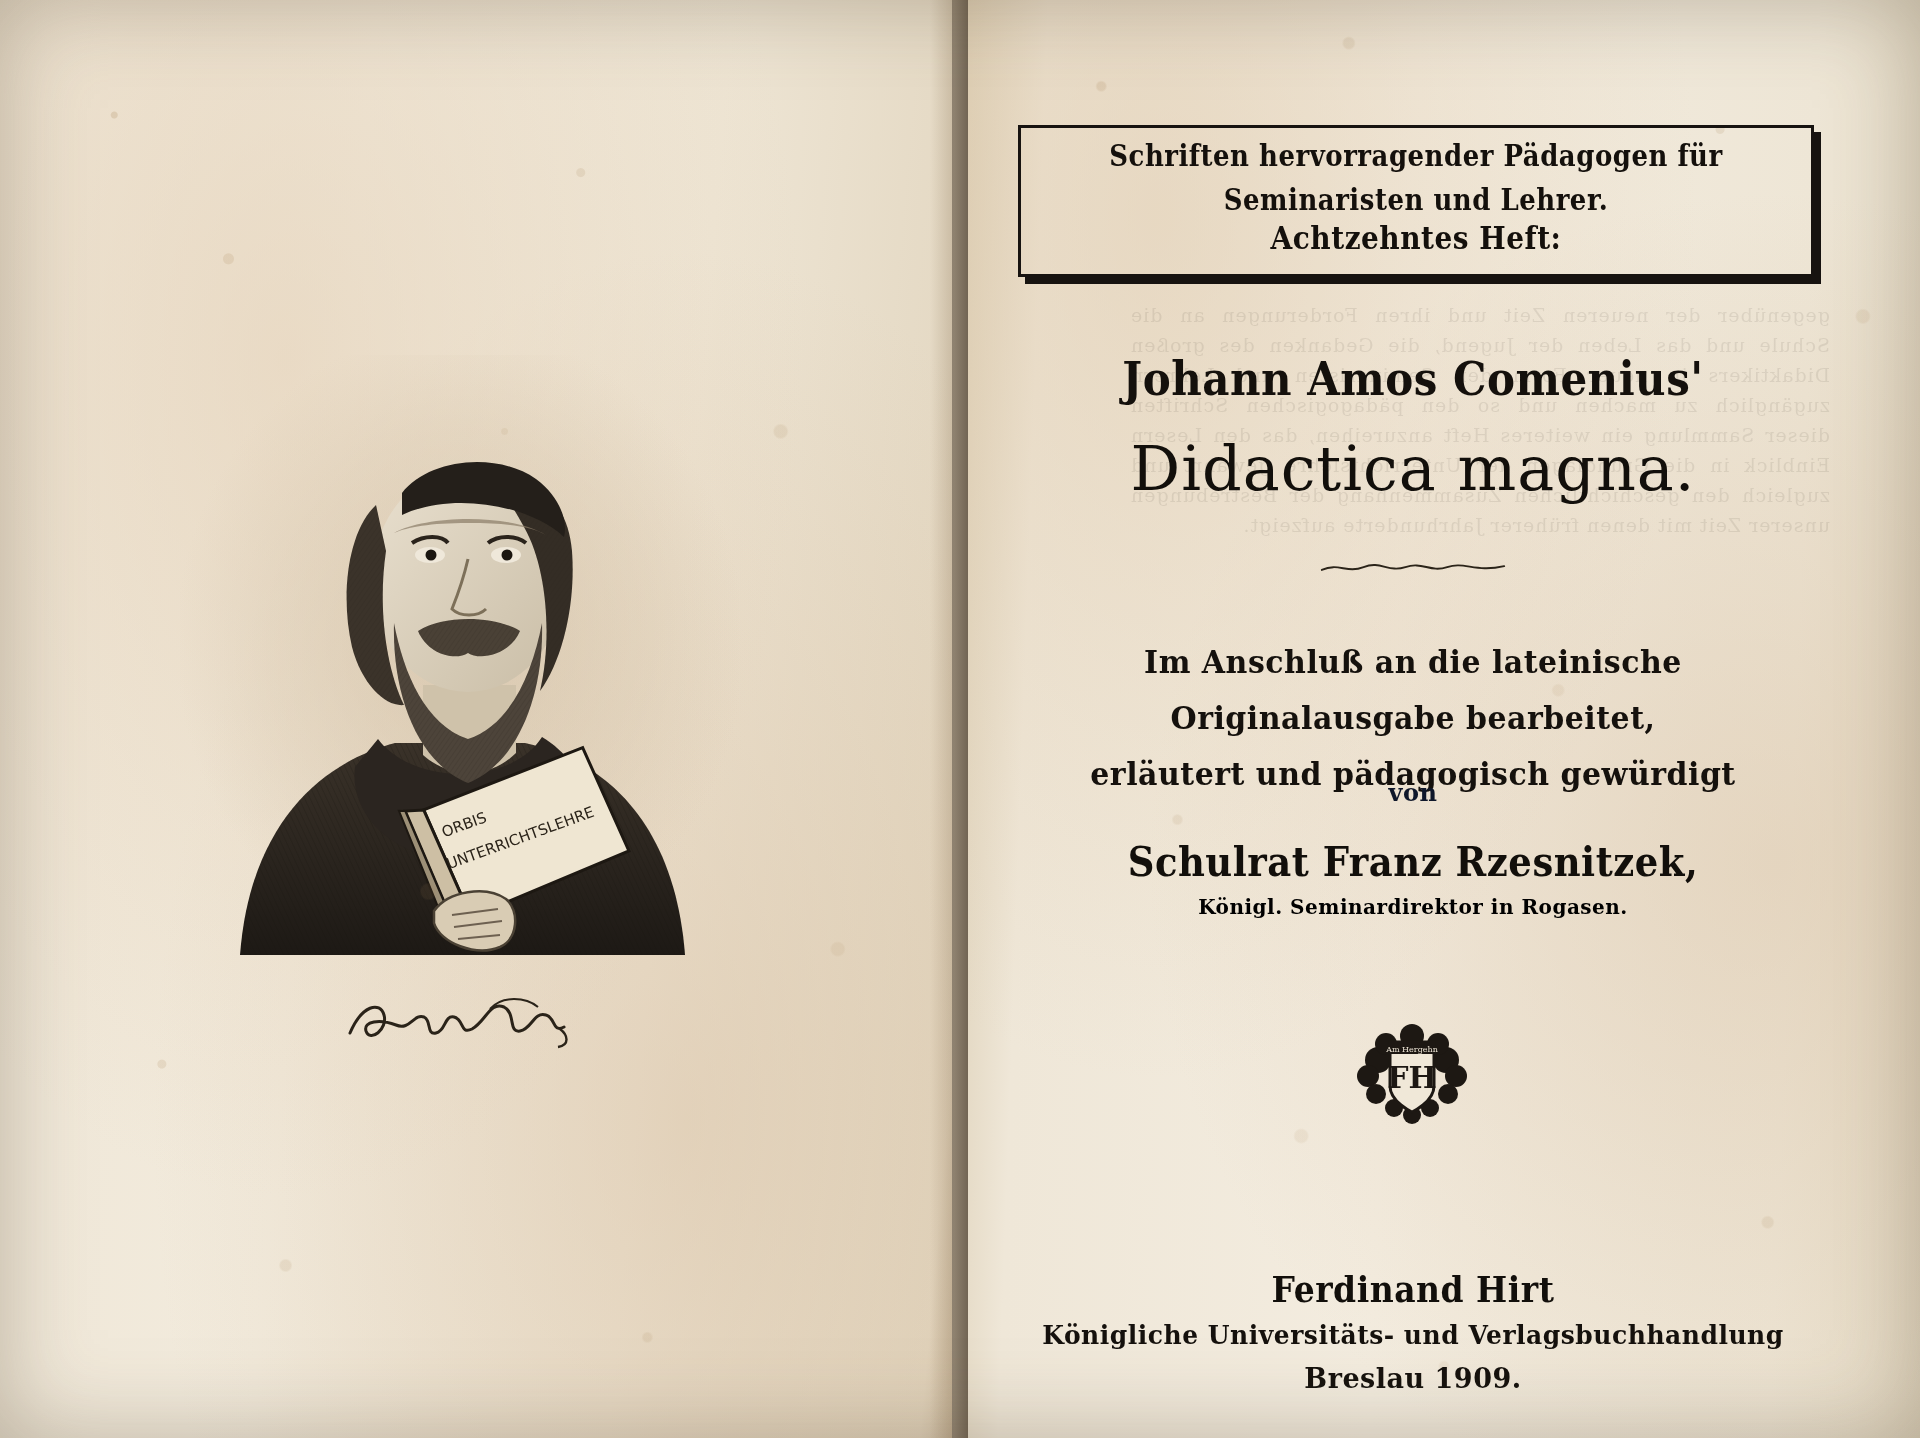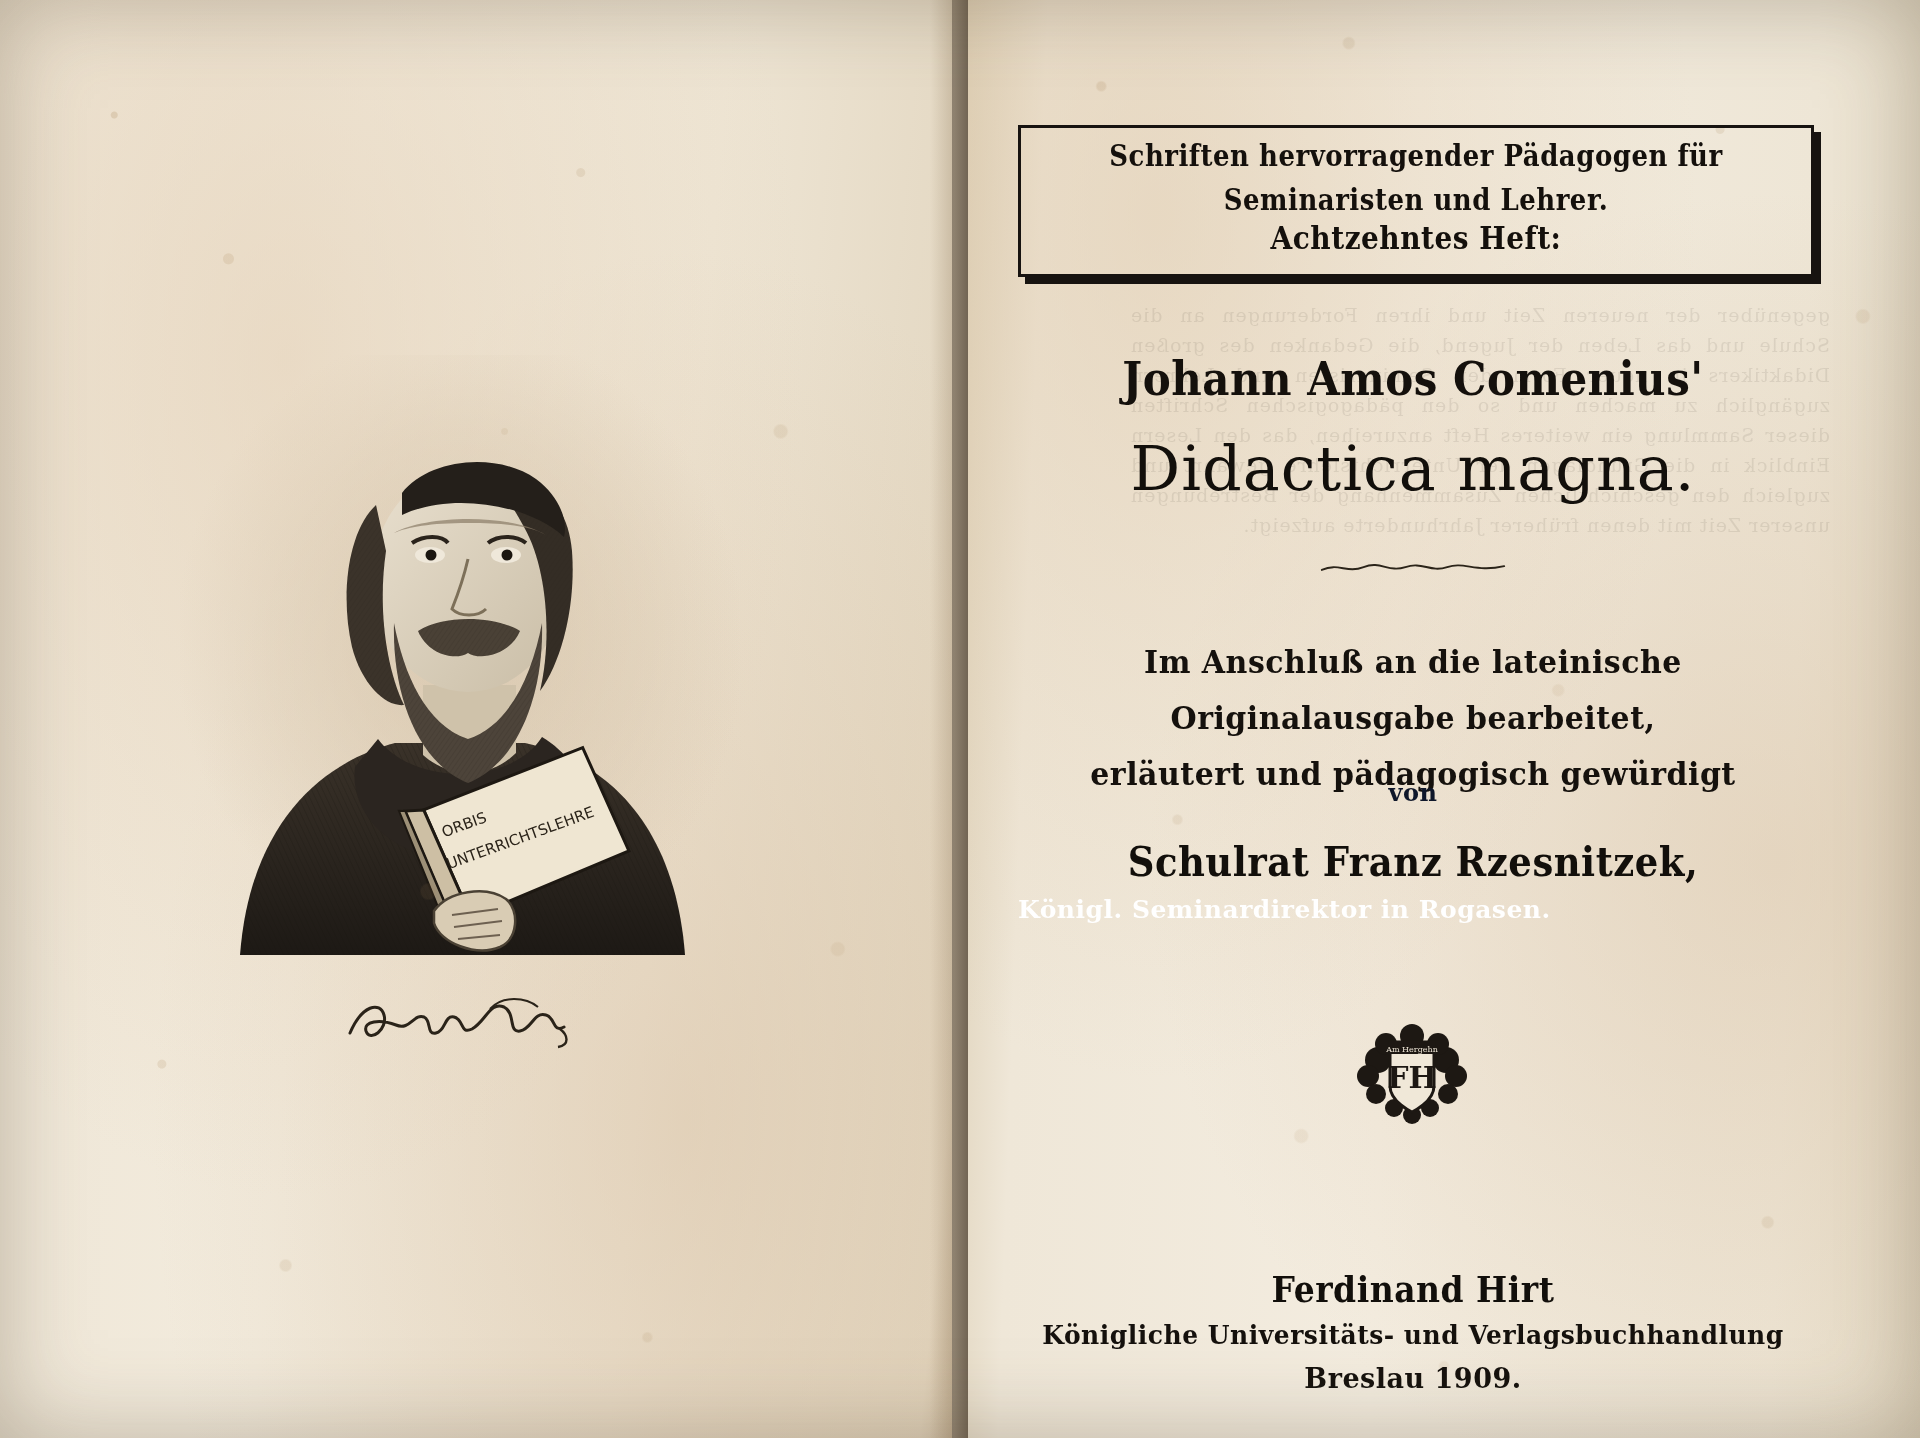--- a/index.html
+++ b/index.html
@@ -196,23 +196,23 @@
     width: 790px;
     text-align: center;
     font-size: 37px;
     color: #120f0b;
     transform: scaleY(1.1);
   }
   .editor-sub {
     position: absolute;
     left: 1018px; top: 895px;
     width: 790px;
-    text-align: left;
-    font-size: 25px;
-    color: #ffffff;
+    text-align: center;
+    font-size: 20px;
+    color: #000000;
   }
 
   .printer-mark {
     position: absolute;
     left: 1352px; top: 1020px;
     width: 120px; height: 110px;
   }
 
   .publisher {
     position: absolute;

